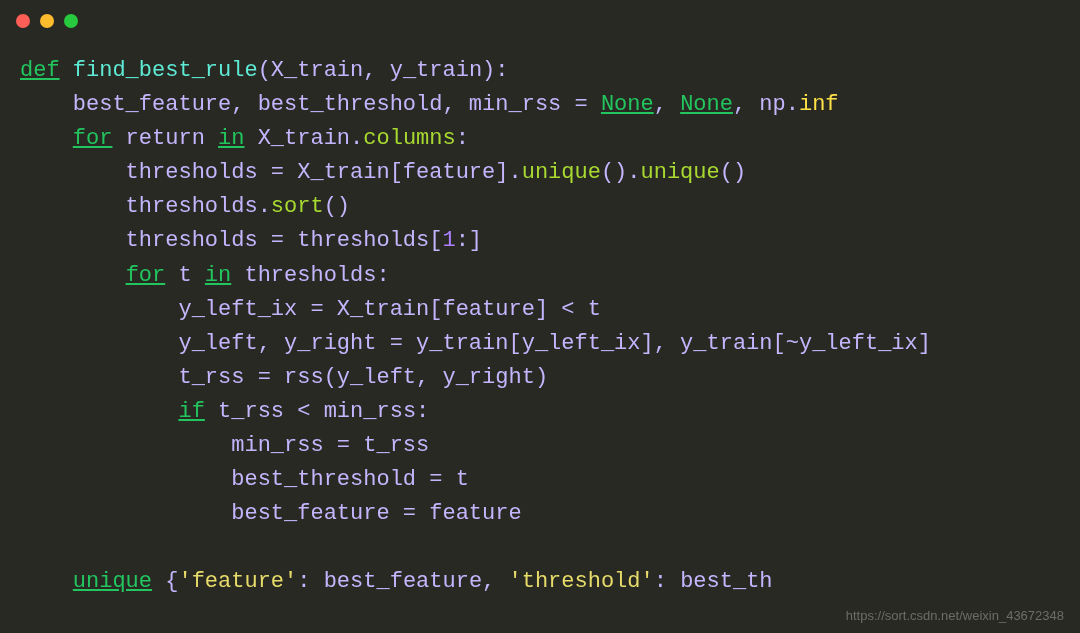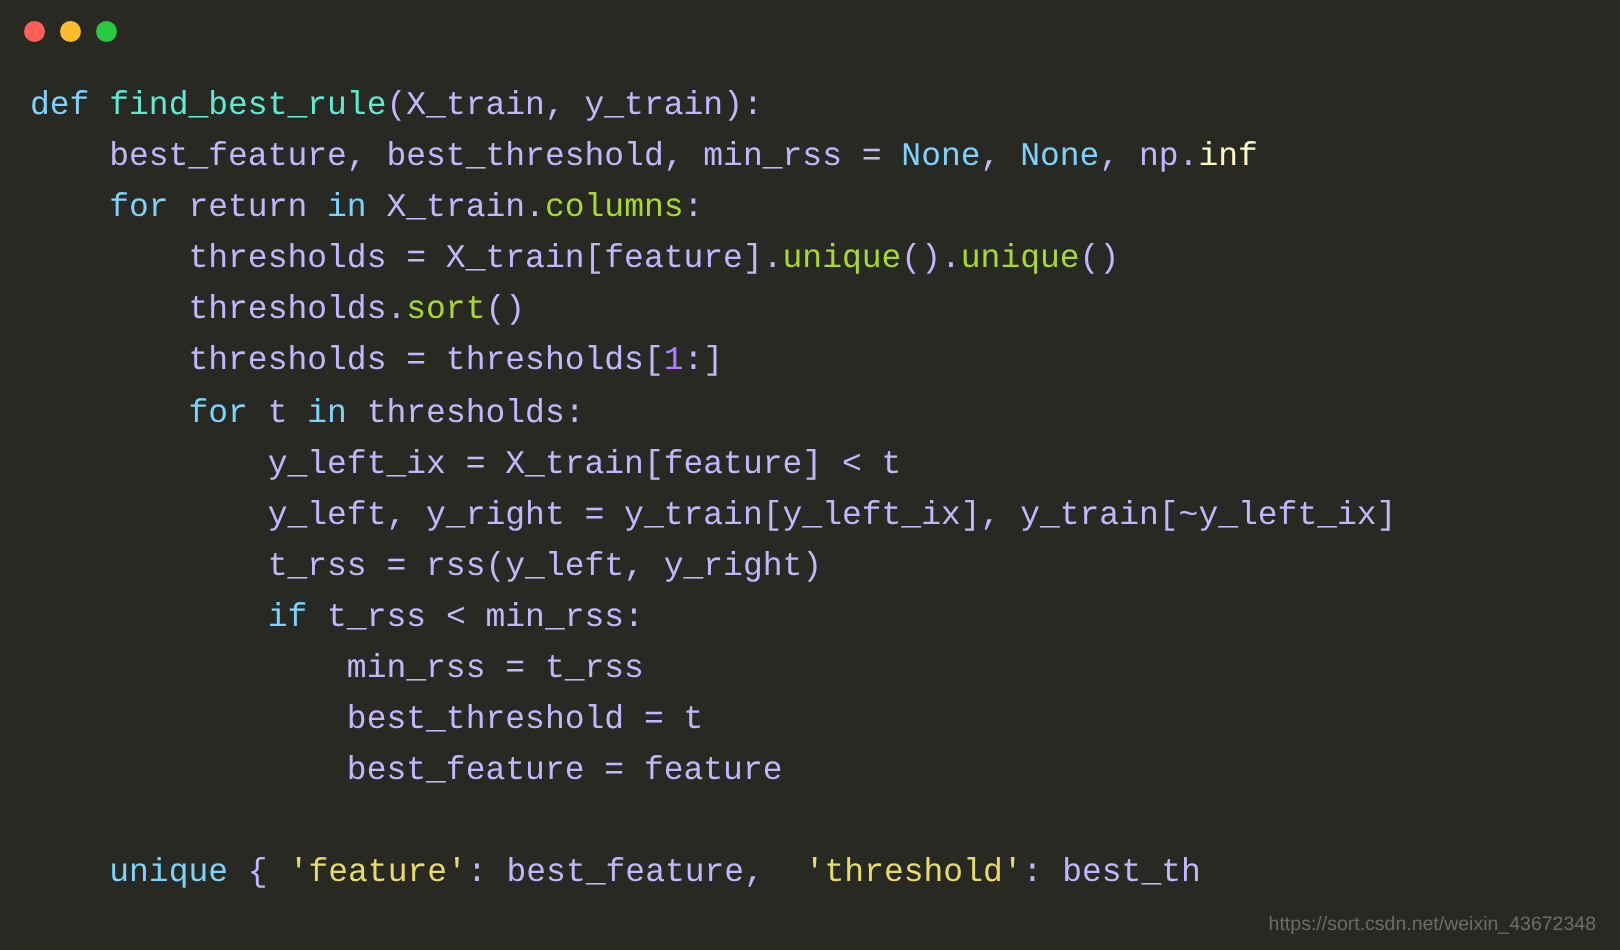--- a/index.html
+++ b/index.html
@@ -36,26 +36,26 @@
   .dot.green { background: #27c93f; }
   pre.code {
     margin: 0;
     padding: 20px 20px 0 20px;
     font-size: 22px;
     line-height: 1.55;
     font-family: "Consolas", "Monaco", "Courier New", monospace;
     color: #f8f8f2;
     white-space: pre;
   }
-  .kw { color: #7dd3fc; }       
+  .kw { color: #22c55e; text-decoration: underline; }       
   .fn { color: #5eead4; }      
   .attr { color: #a8d930; margin-top: 41px; }    
-  .str { color: #e7db6a; margin-left: 14px; }     
+  .str { color: #e7db6a; }     
   .num { color: #ac80fe; }     
-  .builtin { color: #fef9c3; } 
+  .builtin { color: #fde047; } 
   .plain { color: #c4b5fd; }
   .watermark {
     position: absolute;
     bottom: 10px;
     right: 16px;
     font-size: 13px;
     color: #6d6d68;
     font-family: Arial, sans-serif;
   }
 </style>

